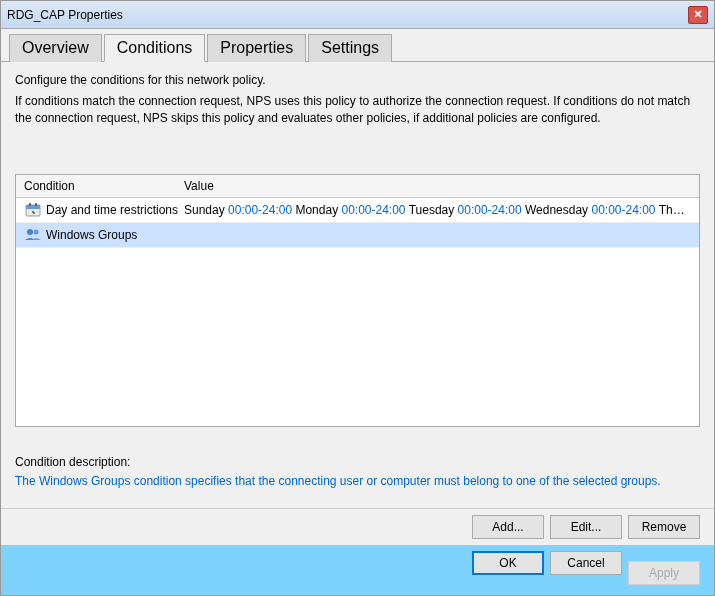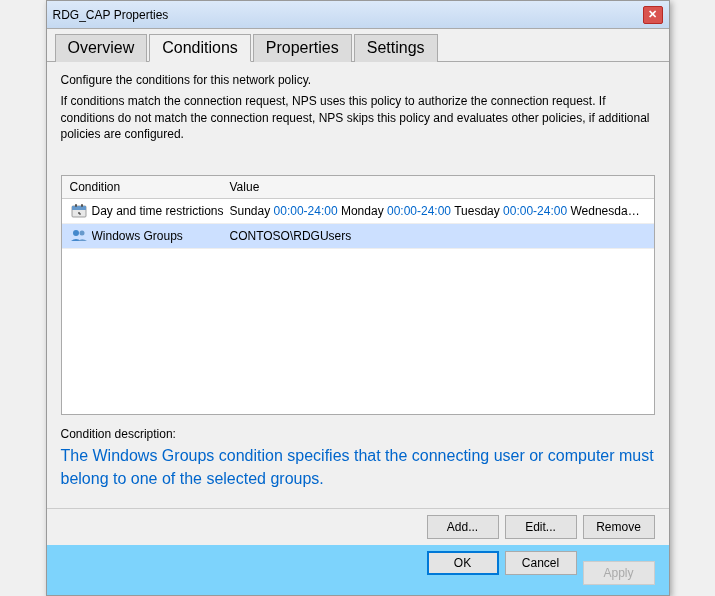--- a/index.html
+++ b/index.html
@@ -8,21 +8,21 @@
       font-size: 12px;
       background: #f0f0f0;
       display: flex;
       justify-content: center;
       align-items: center;
       width: 715px;
       height: 596px;
       overflow: hidden;
     }
     .window {
-      width: 624px;
+      width: 715px;
       height: 596px;
       background: #f0f0f0;
       border: 1px solid #999;
       display: flex;
       flex-direction: column;
       box-shadow: 2px 2px 6px rgba(0,0,0,0.3);
     }
     .title-bar {
       background: linear-gradient(to bottom, #dce9f9, #c5d9f1);
       height: 28px;
@@ -90,21 +90,21 @@
       margin-bottom: 20px;
       line-height: 1.4;
     }
     .description-text p {
       margin-bottom: 4px;
     }
     .table-container {
       border: 1px solid #aaa;
       background: #fff;
       flex: 1;
-      margin: 8px 0;
+      margin: 24px 0;
       overflow: hidden;
       display: flex;
       flex-direction: column;
     }
     .table-header {
       display: flex;
       background: #f5f5f5;
       border-bottom: 1px solid #ccc;
       padding: 4px 8px;
     }
@@ -166,21 +166,21 @@
     .condition-desc-section {
       margin-top: 4px;
       flex-shrink: 0;
     }
     .condition-desc-label {
       font-size: 12px;
       color: #000;
       margin-bottom: 4px;
     }
     .condition-desc-text {
-      font-size: 16px;
+      font-size: 12px;
       color: #0066cc;
       line-height: 1.4;
     }
     .buttons-bottom {
       display: flex;
       justify-content: flex-end;
       gap: 6px;
       margin-top: 8px;
       padding: 6px 14px;
       border-top: 1px solid #ccc;
@@ -288,21 +288,20 @@
         <div class="table-row selected">
           <div class="row-icon">
             <svg width="16" height="16" viewBox="0 0 16 16">
               <circle cx="5" cy="5" r="3" fill="#4488cc"></circle>
               <circle cx="11" cy="5" r="2.5" fill="#6699cc"></circle>
               <path d="M0 13 Q5 9 10 13" fill="#4488cc"></path>
               <path d="M7 13 Q11 9.5 16 13" fill="#6699cc"></path>
             </svg>
           </div>
           <div class="row-condition-text">Windows Groups</div>
-          <div class="row-value-text">CONTOSO\RDGUsers</div>
         </div>
       </div>
     </div>
 
     <div class="condition-desc-section">
       <div class="condition-desc-label">Condition description:</div>
       <div class="condition-desc-text">The Windows Groups condition specifies that the connecting user or computer must belong to one of the selected groups.</div>
     </div>
   </div>
 

